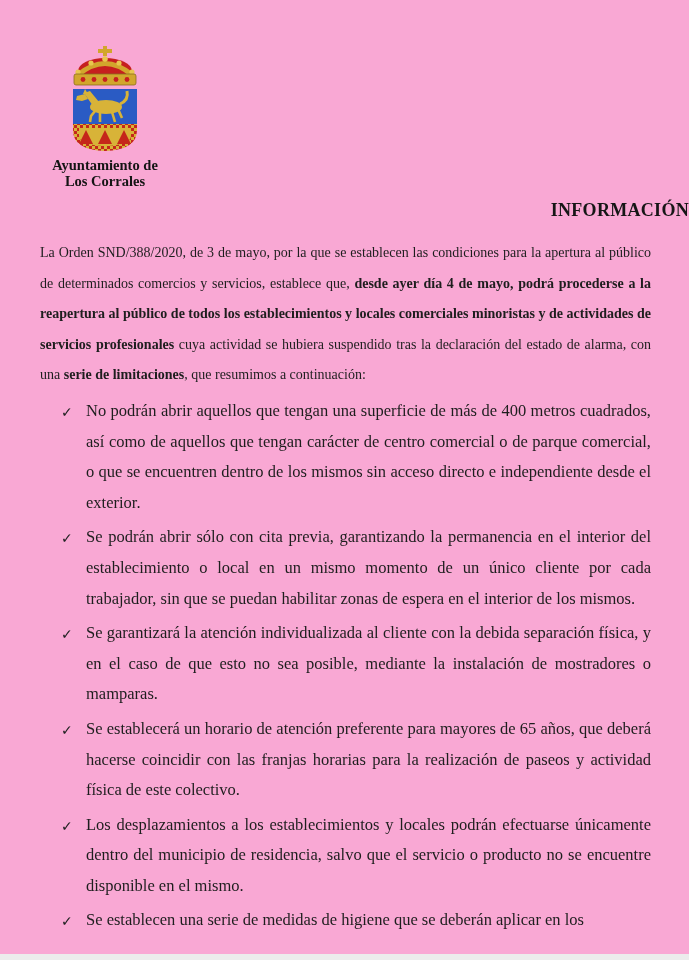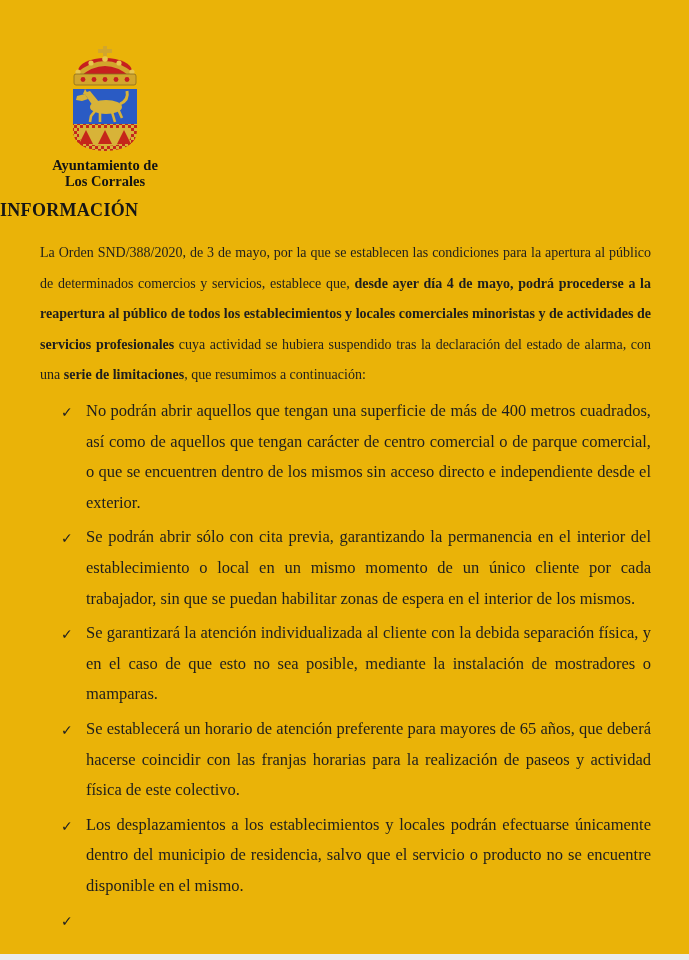--- a/index.html
+++ b/index.html
@@ -1,20 +1,20 @@
 <!DOCTYPE html>
 <html><head>
 <meta charset="utf-8">
 <style>
   html, body { margin: 0; padding: 0; background: #ffffff; }
   .page {
     position: relative;
     width: 689px;
     height: 960px;
-    background: #eab308;
+    background: #f9a8d4;
     overflow: hidden;
     font-family: "Liberation Serif", "DejaVu Serif", serif;
     color: #1e1e1e;
   }
   .letterhead {
     position: absolute;
     top: 44px;
     left: 40px;
     width: 130px;
     text-align: center;
@@ -26,21 +26,21 @@
     font-size: 14.5px;
     line-height: 16px;
     color: #141414;
   }
   .title {
     position: absolute;
     top: 200px;
     left: 0;
     width: 100%;
     margin: 0;
-    text-align: left;
+    text-align: right;
     font-weight: bold;
     font-size: 18px;
     letter-spacing: 0.3px;
     color: #161616;
   }
   .content {
     position: absolute;
     top: 238px;
     left: 40px;
     width: 611px;
@@ -170,18 +170,19 @@
       <li>
         <span class="check">✓</span>
         <span>Se establecerá un horario de atención preferente para mayores de 65 años, que deberá hacerse coincidir con las franjas horarias para la realización de paseos y actividad física de este colectivo.</span>
       </li>
       <li>
         <span class="check">✓</span>
         <span>Los desplazamientos a los establecimientos y locales podrán efectuarse únicamente dentro del municipio de residencia, salvo que el servicio o producto no se encuentre disponible en el mismo.</span>
       </li>
       <li>
         <span class="check">✓</span>
+        <span>Se establecen una serie de medidas de higiene que se deberán aplicar en los</span>
       </li>
     </ul>
   </div>
 
   <div class="bottom-strip"></div>
 </div>
 
 </body></html>

